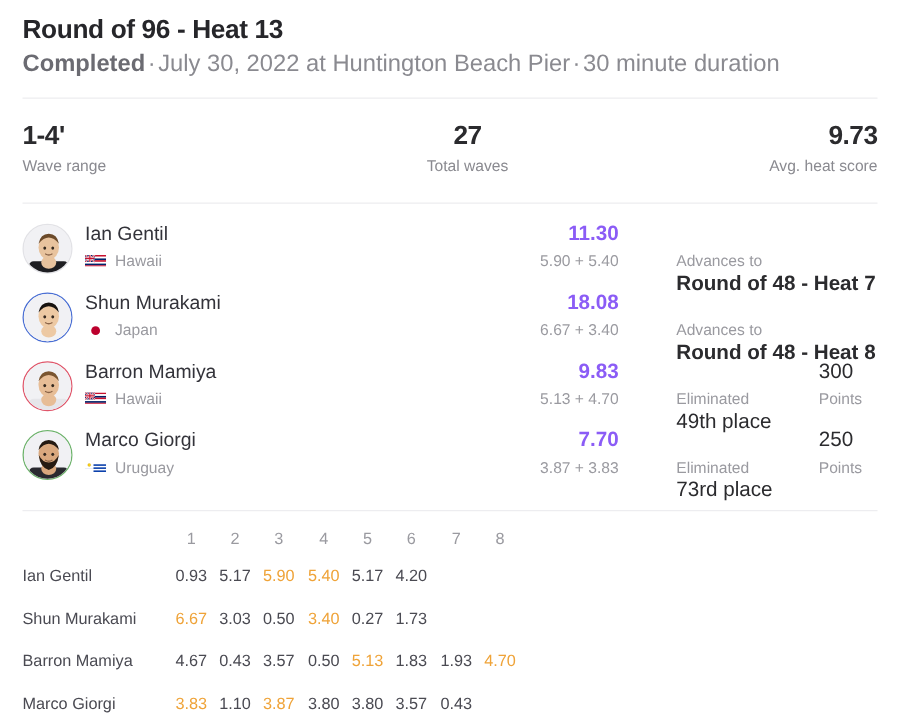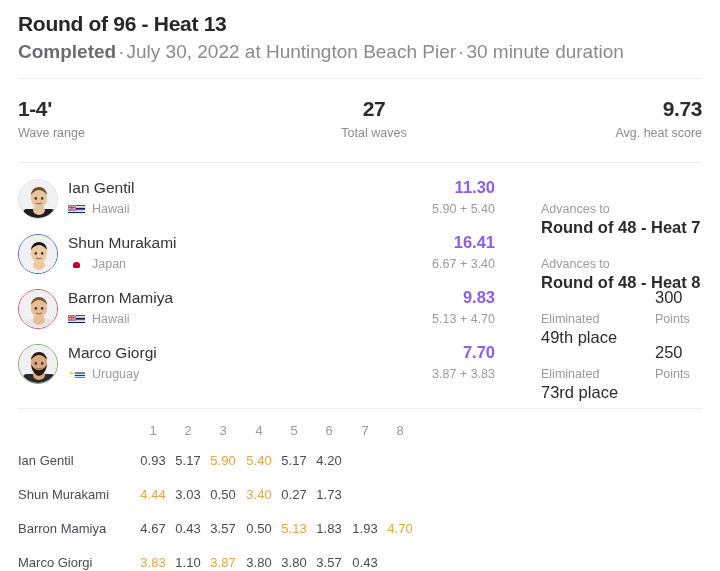--- a/index.html
+++ b/index.html
@@ -183,21 +183,21 @@
     <ellipse cx="23.2" cy="18.4" rx="1.15" ry="1.3" fill="#33281f"></ellipse>
     <path d="M17.4 23.2 q2.6 1.6 5.2 0" stroke="#8a6449" stroke-width="1" fill="none" stroke-linecap="round"></path>
   </svg></div>
     </div>
     <div class="athlete-name">Shun Murakami</div>
     <div class="flag"><svg viewBox="0 0 24 16" width="17" height="11" preserveAspectRatio="none">
       <rect width="24" height="16" fill="#fff"></rect>
       <circle cx="12" cy="8" r="5" fill="#bc002d"></circle>
     </svg></div>
     <div class="athlete-country">Japan</div>
-    <div class="score-main">16.41</div>
+    <div class="score-main">18.08</div>
     <div class="score-sub">6.67 + 3.40</div>
     <div class="next-main bold">Round of 48 - Heat 8</div>
     <div class="next-sub">Advances to</div>
 
   </div>
       <div class="athlete-row">
     <div class="avatar" style="border-color:#e0566a">
       <div class="face"><svg viewBox="0 0 40 40" width="40" height="40">
     <rect width="40" height="40" fill="#f1f1f4"></rect>
     <rect x="4" y="29" width="32" height="11" rx="4" fill="#e6e6ea"></rect>
@@ -289,21 +289,21 @@
           <div class="wv-name">Ian Gentil</div>
           <div class="wv-cell" style="left:118px">0.93</div>
           <div class="wv-cell" style="left:153px">5.17</div>
           <div class="wv-cell hl" style="left:188px">5.90</div>
           <div class="wv-cell hl" style="left:224px">5.40</div>
           <div class="wv-cell" style="left:259px">5.17</div>
           <div class="wv-cell" style="left:294px">4.20</div>
         </div>
         <div class="wv-row">
           <div class="wv-name">Shun Murakami</div>
-          <div class="wv-cell hl" style="left:118px">4.44</div>
+          <div class="wv-cell hl" style="left:118px">6.67</div>
           <div class="wv-cell" style="left:153px">3.03</div>
           <div class="wv-cell" style="left:188px">0.50</div>
           <div class="wv-cell hl" style="left:224px">3.40</div>
           <div class="wv-cell" style="left:259px">0.27</div>
           <div class="wv-cell" style="left:294px">1.73</div>
         </div>
         <div class="wv-row">
           <div class="wv-name">Barron Mamiya</div>
           <div class="wv-cell" style="left:118px">4.67</div>
           <div class="wv-cell" style="left:153px">0.43</div>

